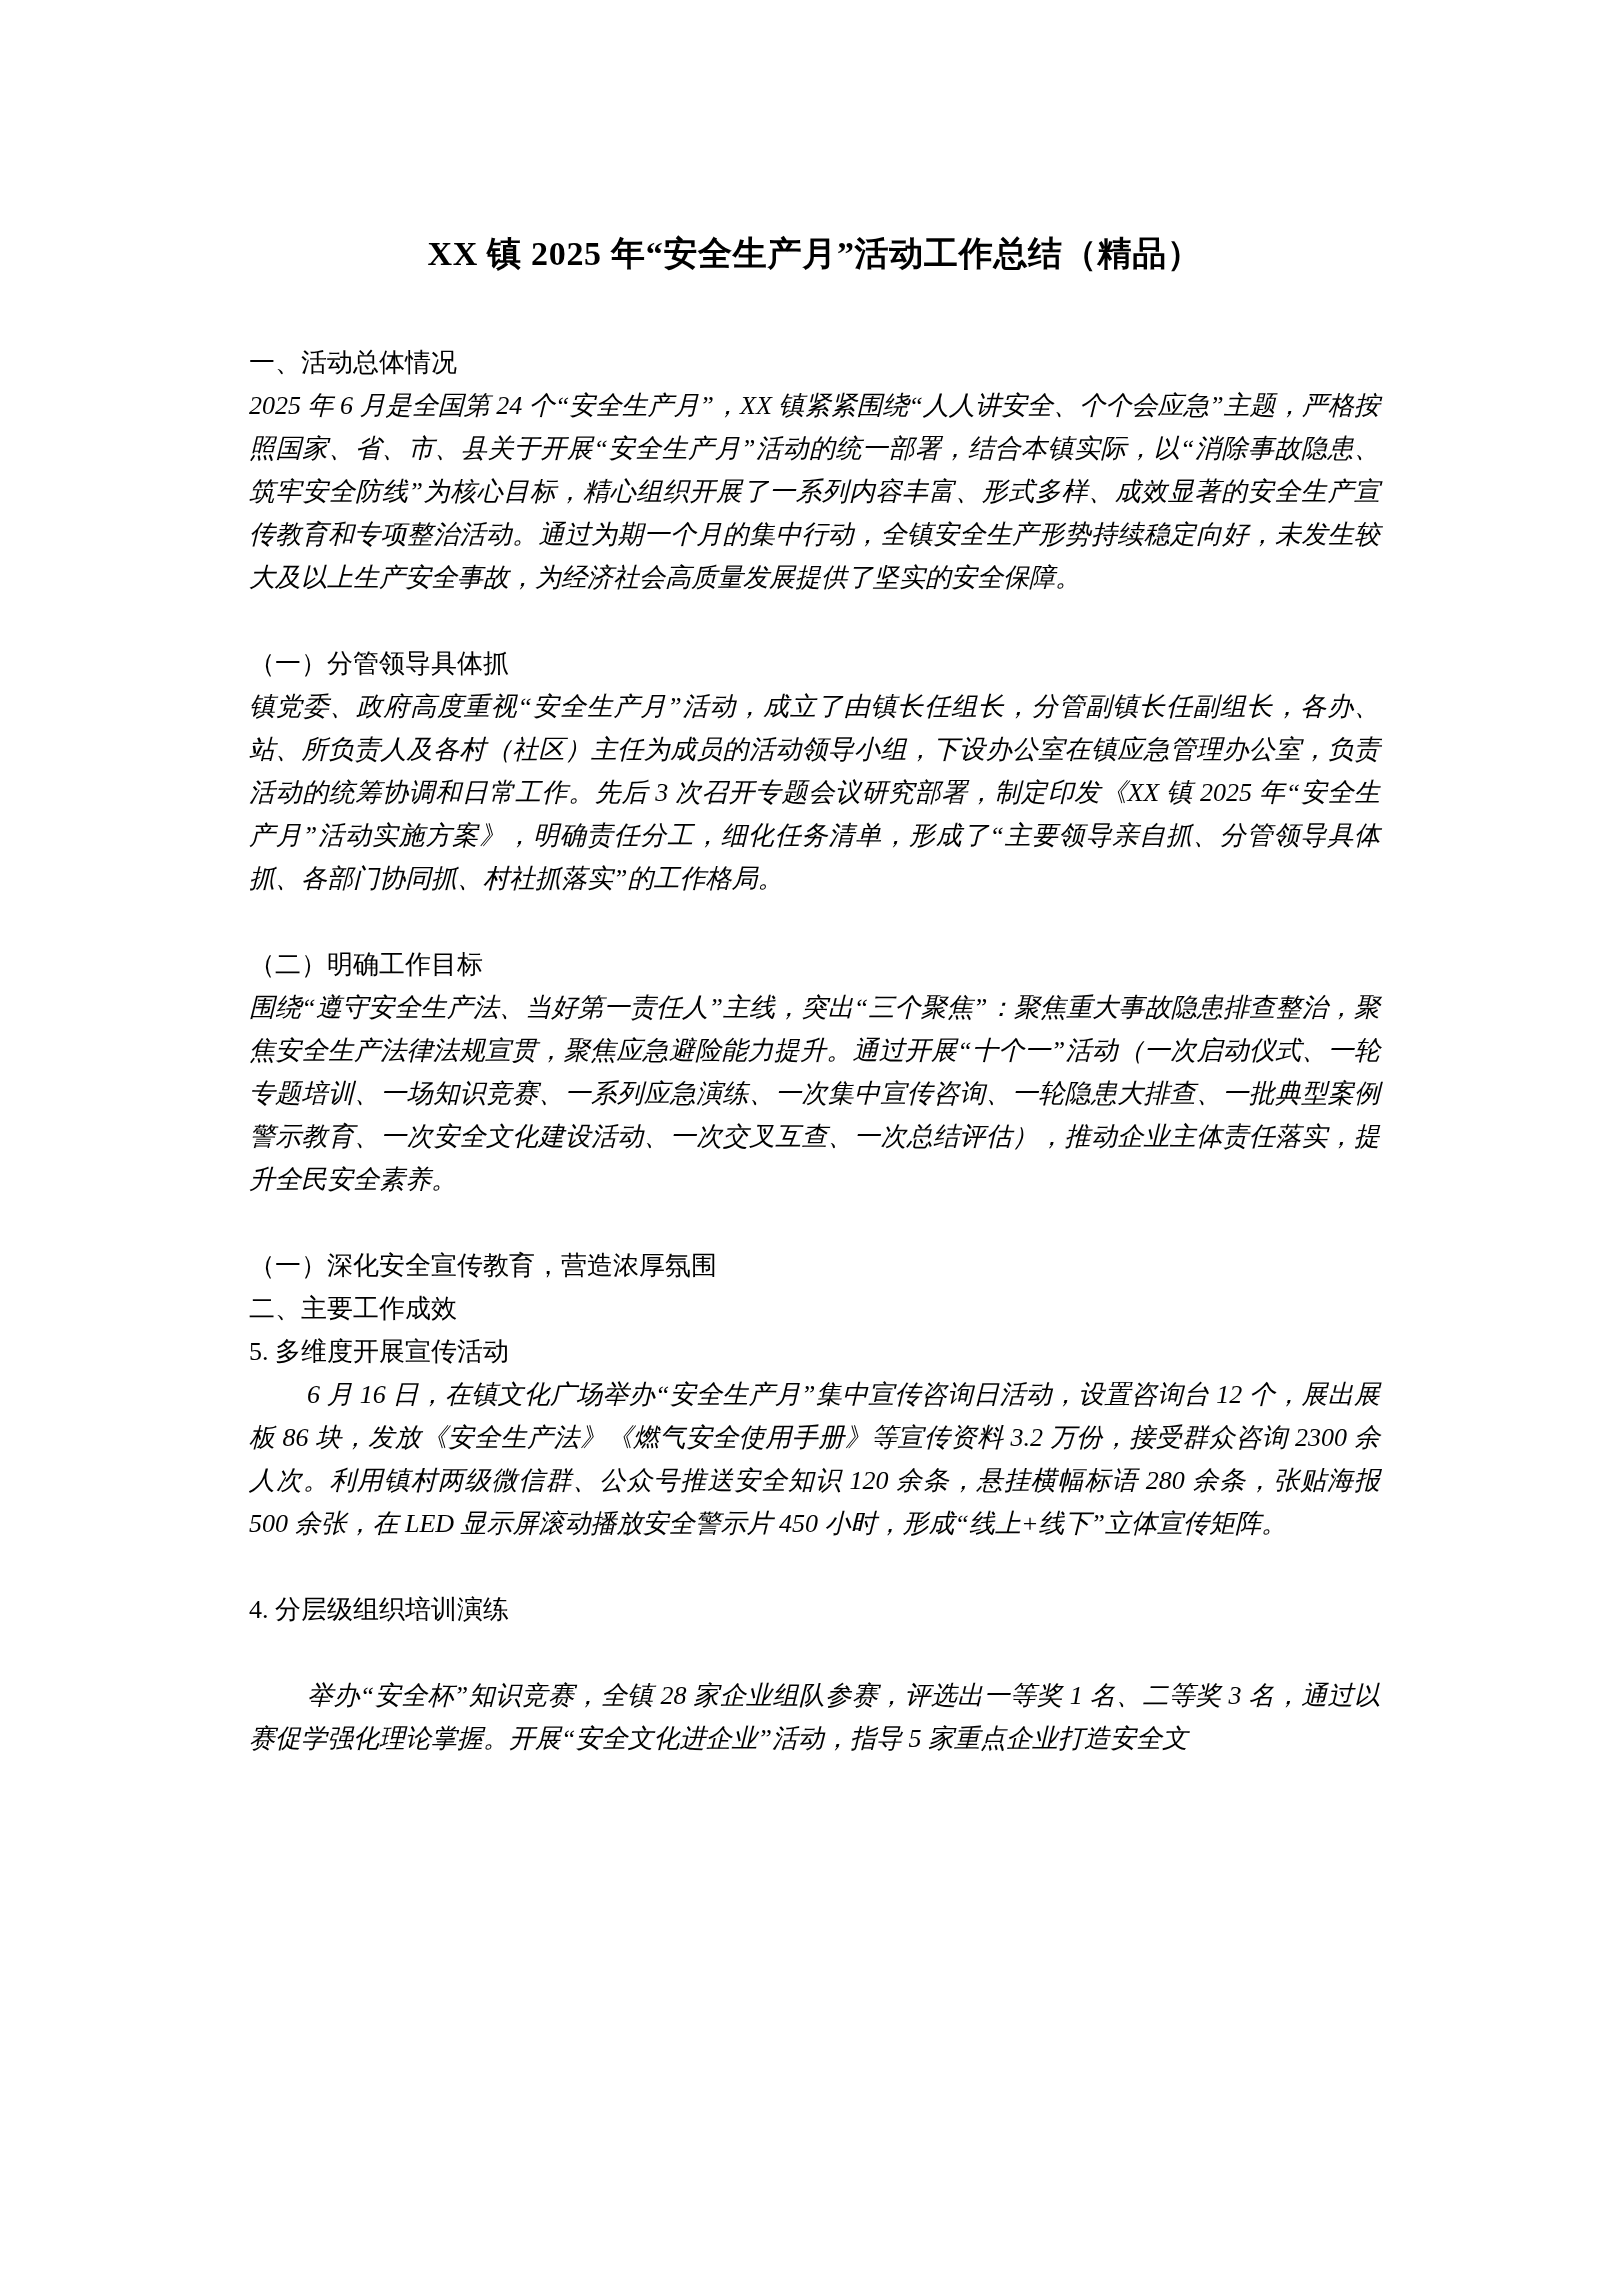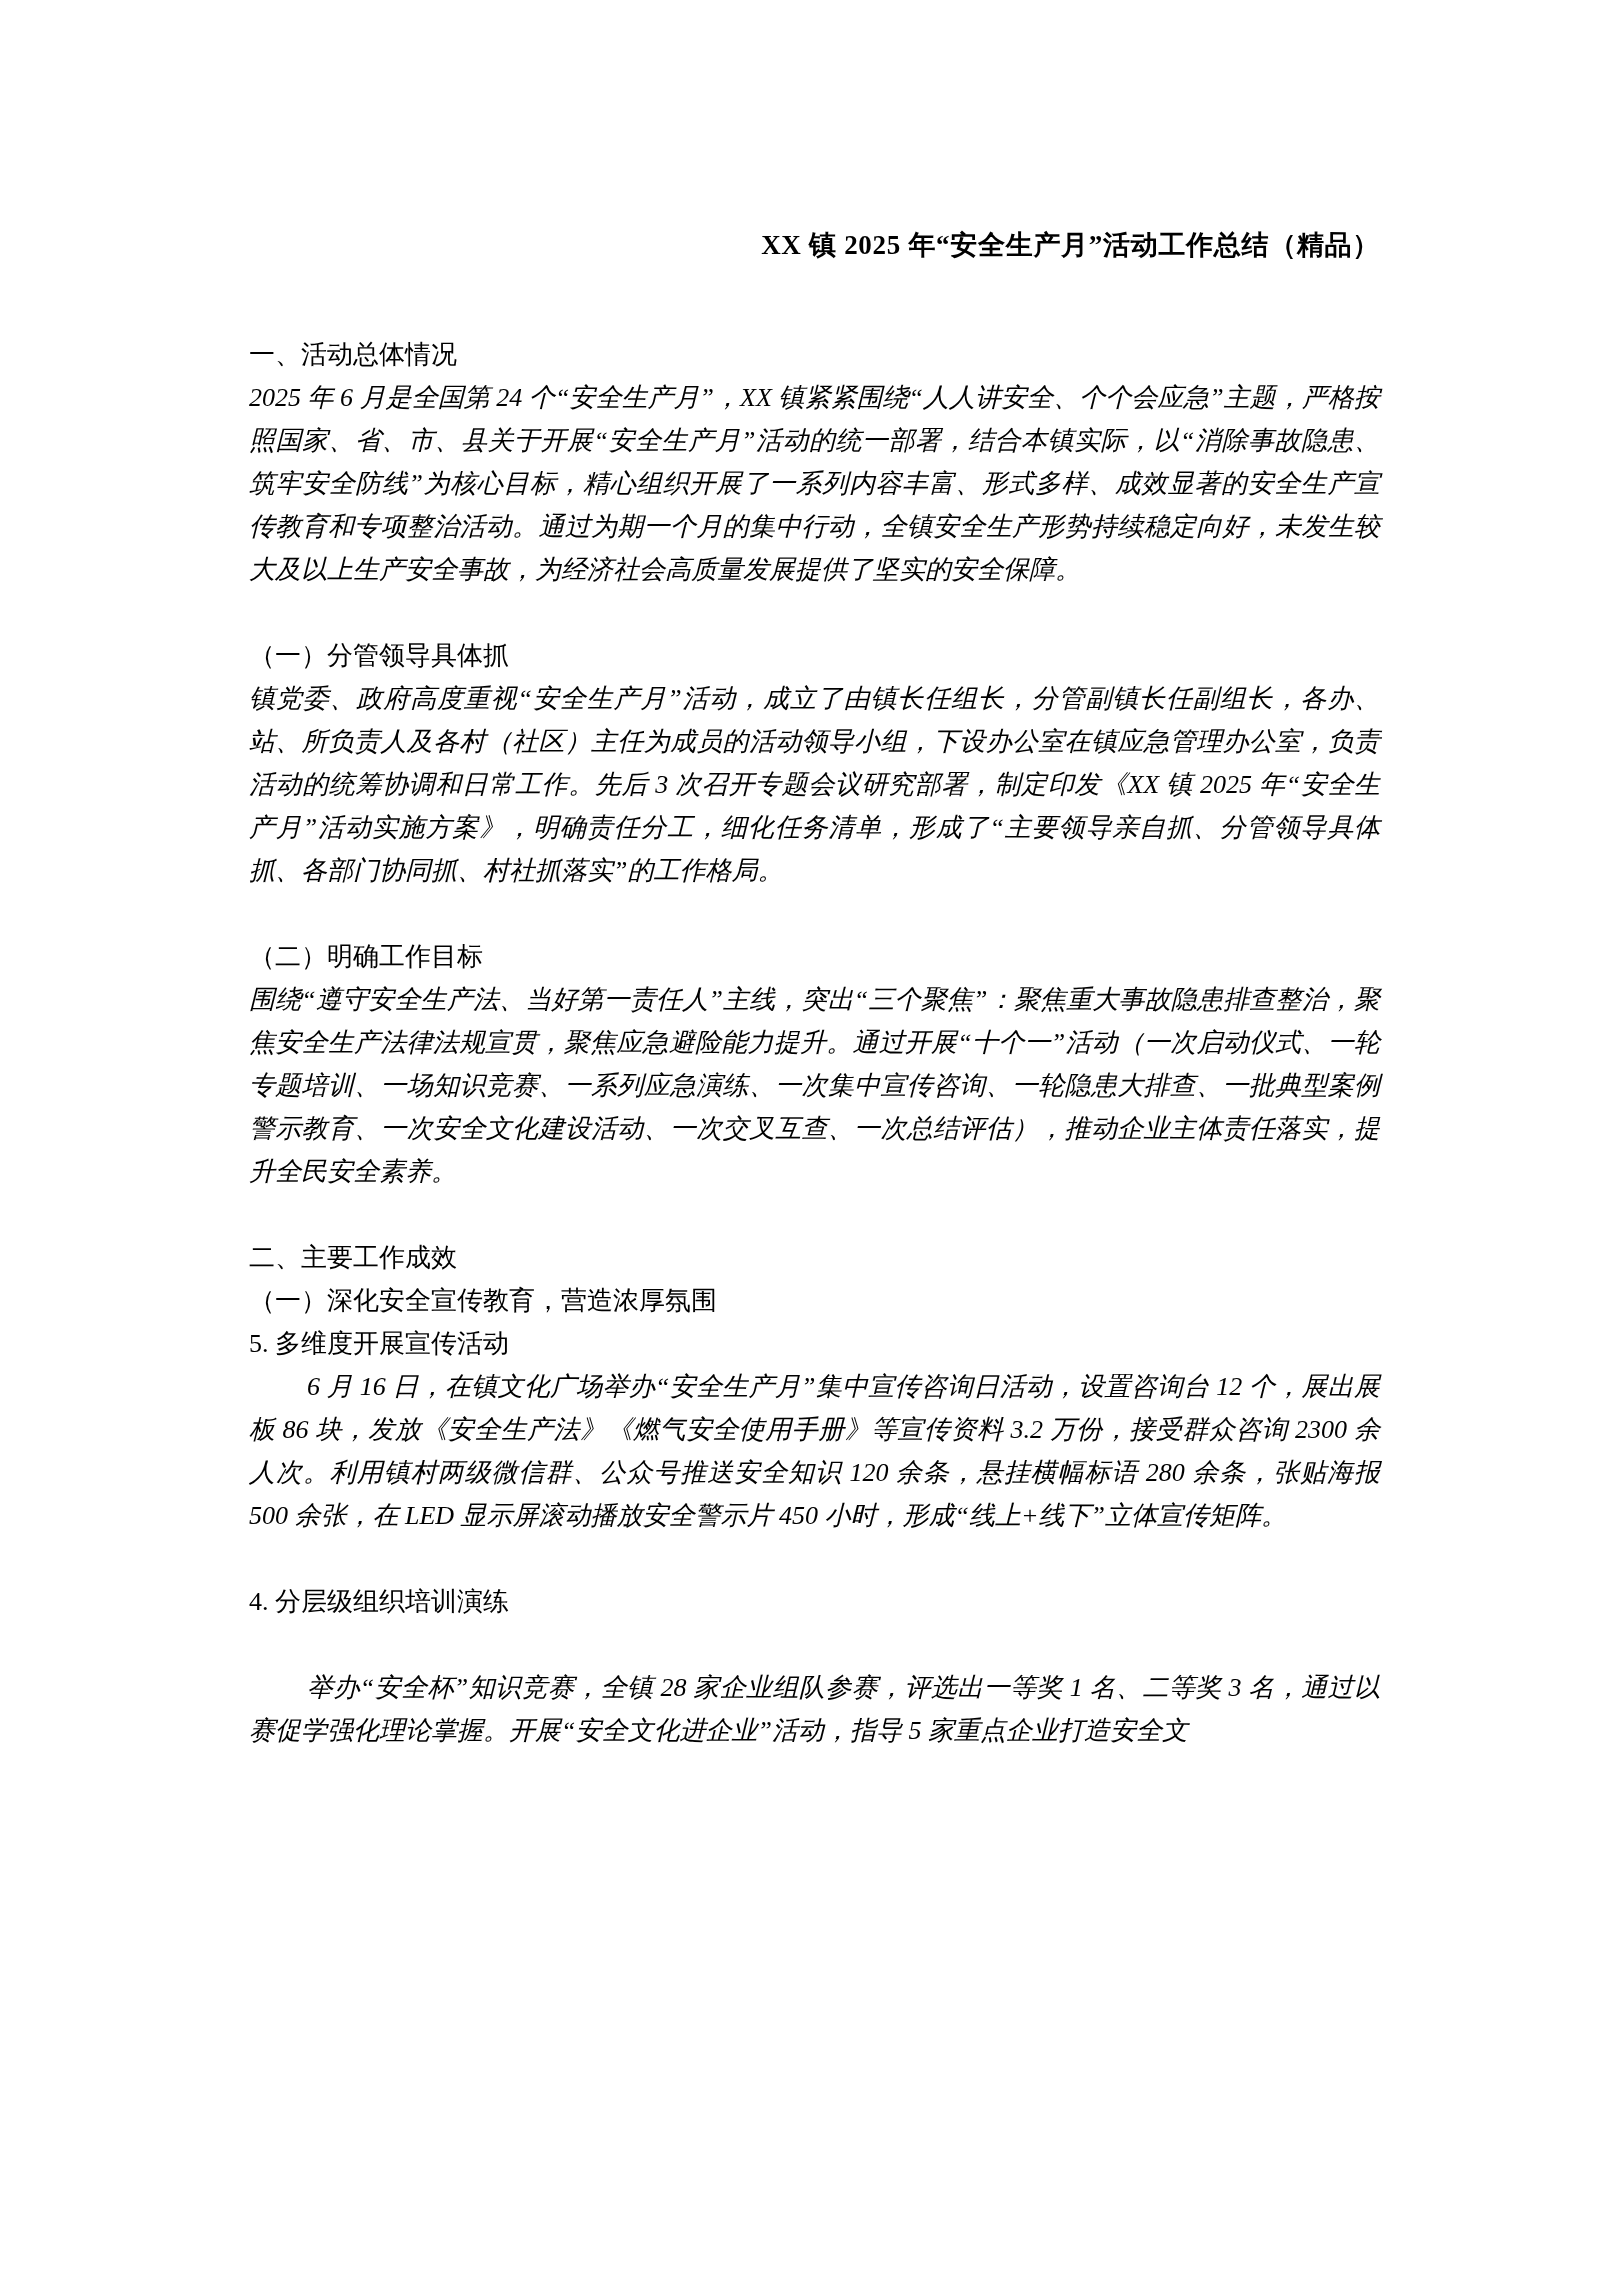--- a/index.html
+++ b/index.html
@@ -12,26 +12,26 @@
     width: 1623px;
     height: 2295px;
     background: #ffffff;
     color: #000000;
     font-family: "Liberation Serif", "DejaVu Serif", serif;
     box-sizing: border-box;
     padding: 216px 243px 0 249px;
     overflow: hidden;
   }
   .doc-title {
-    font-size: 27px;
+    font-size: 34px;
     font-weight: bold;
-    text-align: right;
+    text-align: center;
     line-height: 51px;
     white-space: nowrap;
-    margin: 4px 0 62px 0;
+    margin: 12px 0 62px 0;
     letter-spacing: 0.7px;
   }
   .h, .para {
     font-size: 26px;
     line-height: 43px;
     margin: 0;
     font-weight: normal;
   }
   .para {
     text-align: justify;
@@ -63,23 +63,23 @@
   <p class="para">镇党委、政府高度重视“安全生产月”活动，成立了由镇长任组长，分管副镇长任副组长，各办、站、所负责人及各村（社区）主任为成员的活动领导小组，下设办公室在镇应急管理办公室，负责活动的统筹协调和日常工作。先后 3 次召开专题会议研究部署，制定印发《XX 镇 2025 年“安全生产月”活动实施方案》，明确责任分工，细化任务清单，形成了“主要领导亲自抓、分管领导具体抓、各部门协同抓、村社抓落实”的工作格局。</p>
 
   <div class="blank"></div>
 
   <div class="h">（二）明确工作目标</div>
 
   <p class="para">围绕“遵守安全生产法、当好第一责任人”主线，突出“三个聚焦”：聚焦重大事故隐患排查整治，聚焦安全生产法律法规宣贯，聚焦应急避险能力提升。通过开展“十个一”活动（一次启动仪式、一轮专题培训、一场知识竞赛、一系列应急演练、一次集中宣传咨询、一轮隐患大排查、一批典型案例警示教育、一次安全文化建设活动、一次交叉互查、一次总结评估），推动企业主体责任落实，提升全民安全素养。</p>
 
   <div class="blank"></div>
 
+  <div class="h">（一）深化安全宣传教育，营造浓厚氛围</div>
+
   <div class="h">二、主要工作成效</div>
-
-  <div class="h">（一）深化安全宣传教育，营造浓厚氛围</div>
 
   <div class="h">5. 多维度开展宣传活动</div>
 
   <p class="para indent">6 月 16 日，在镇文化广场举办“安全生产月”集中宣传咨询日活动，设置咨询台 12 个，展出展板 86 块，发放《安全生产法》《燃气安全使用手册》等宣传资料 3.2 万份，接受群众咨询 2300 余人次。利用镇村两级微信群、公众号推送安全知识 120 余条，悬挂横幅标语 280 余条，张贴海报 500 余张，在 LED 显示屏滚动播放安全警示片 450 小时，形成“线上+线下”立体宣传矩阵。</p>
 
   <div class="blank"></div>
 
   <div class="h">4. 分层级组织培训演练</div>
 
 

